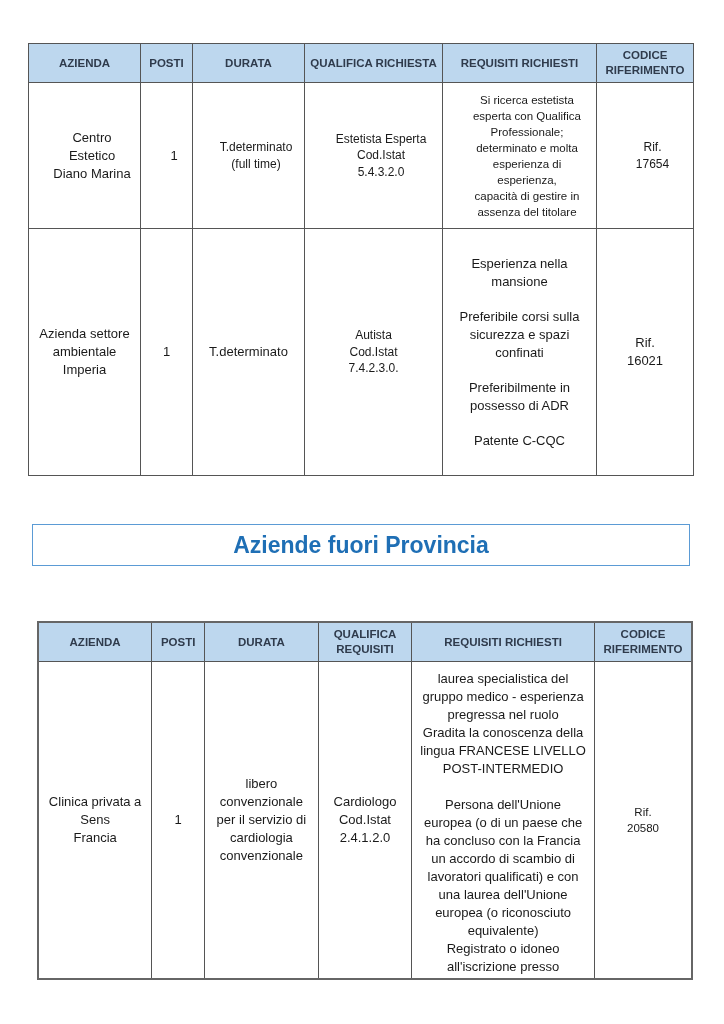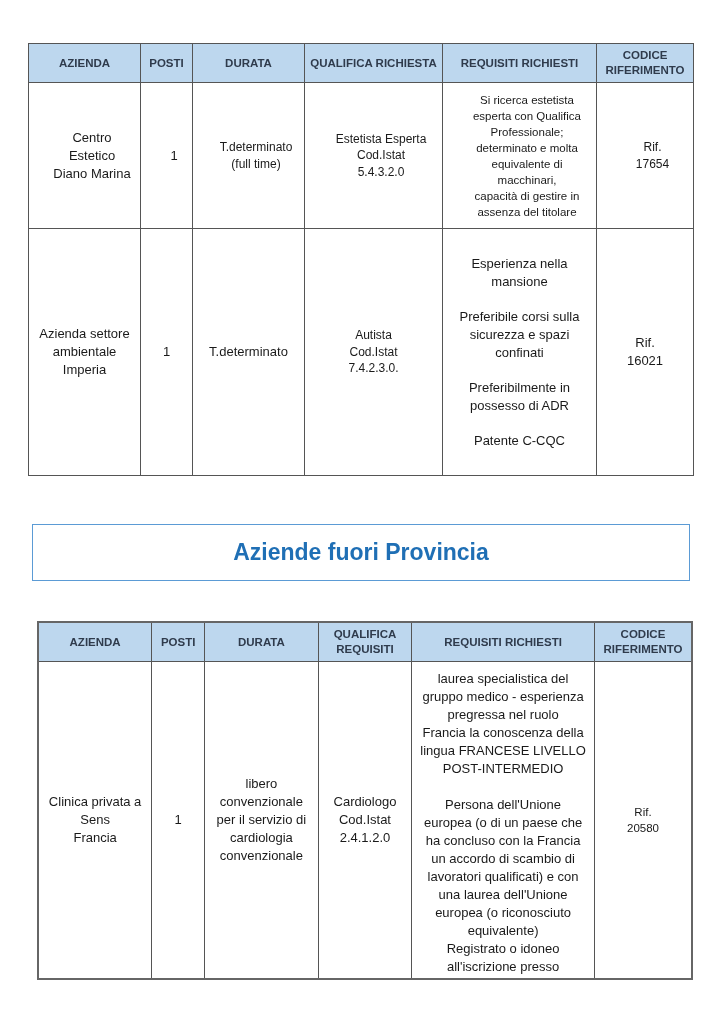--- a/index.html
+++ b/index.html
@@ -21,21 +21,21 @@
   #table1 { left: 28px; top: 43px; width: 665px; border: 1px solid #777; }
   #table1 tr.r1 td { height: 141px; padding-left: 19px; }
   #table1 tr.r2 td { height: 242px; }
   #table2 { left: 37px; top: 621px; width: 656px; border: 2px double #666; }
   #table2 tr.r1 td { height: 298px; }
   .gap { display: block; height: 17px; }
   .req-block { display: block; }
   .small { font-size: 11.5px; line-height: 16px; }
   .med { font-size: 13px; line-height: 18px; }
   #section-banner {
-    position: absolute; left: 32px; top: 524px; width: 658px; height: 57px;
+    position: absolute; left: 32px; top: 524px; width: 658px; height: 42px;
     border: 1px solid #5b9bd5; box-sizing: border-box;
     display: flex; align-items: center; justify-content: center;
     font-size: 23px; font-weight: bold; color: #1f6fb5;
   }
   #footer {
     position: absolute; left: 0; width: 616px; top: 1016px; text-align: center;
     font-size: 13px; color: #222; margin-top: 20px;
   }
   #footer b { font-weight: bold; }
 </style>
@@ -63,21 +63,21 @@
         <span>RIFERIMENTO</span>
       </th>
     </tr>
   </thead>
   <tbody>
     <tr class="r1">
       <td class="med"><span>Centro Estetico</span><br><span>Diano Marina</span></td>
       <td class="med">1</td>
       <td><span>T.determinato</span><br><span>(full time)</span></td>
       <td><span>Estetista Esperta</span><br><span>Cod.Istat</span><br><span>5.4.3.2.0</span></td>
-      <td class="small"><span>Si ricerca estetista</span><br><span>esperta con Qualifica</span><br><span>Professionale;</span><br><span>determinato e molta</span><br><span>equivalente di macchinari,</span><br><span>capacità di gestire in</span><br><span>assenza del titolare</span></td>
+      <td class="small"><span>Si ricerca estetista</span><br><span>esperta con Qualifica</span><br><span>Professionale;</span><br><span>determinato e molta</span><br><span>esperienza di esperienza,</span><br><span>capacità di gestire in</span><br><span>assenza del titolare</span></td>
       <td><span>Rif.</span><br><span>17654</span></td>
     </tr>
     <tr class="r2">
       <td class="med"><span>Azienda settore</span><br><span>ambientale</span><br><span>Imperia</span></td>
       <td class="med">1</td>
       <td class="med"><span>T.determinato</span></td>
       <td><span>Autista</span><br><span>Cod.Istat</span><br><span>7.4.2.3.0.</span></td>
       <td class="med">
           <div class="req-block"><span>Esperienza nella</span><br><span>mansione</span></div>
           <span class="gap" style="height: 17px;"></span>
@@ -121,21 +121,21 @@
       </th>
     </tr>
   </thead>
   <tbody>
     <tr class="r1">
       <td class="med"><span>Clinica privata a</span><br><span>Sens</span><br><span>Francia</span></td>
       <td class="med">1</td>
       <td class="med"><span>libero</span><br><span>convenzionale</span><br><span>per il servizio di</span><br><span>cardiologia</span><br><span>convenzionale</span></td>
       <td class="med"><span>Cardiologo</span><br><span>Cod.Istat</span><br><span>2.4.1.2.0</span></td>
       <td class="med" style="vertical-align:top; padding-top:8px;">
-          <div class="req-block"><span>laurea specialistica del</span><br><span>gruppo medico - esperienza</span><br><span>pregressa nel ruolo</span><br><span>Francia la conoscenza della</span><br><span>lingua FRANCESE LIVELLO</span><br><span>POST-INTERMEDIO</span></div>
+          <div class="req-block"><span>laurea specialistica del</span><br><span>gruppo medico - esperienza</span><br><span>pregressa nel ruolo</span><br><span>Gradita la conoscenza della</span><br><span>lingua FRANCESE LIVELLO</span><br><span>POST-INTERMEDIO</span></div>
           <span class="gap" style="height: 18px;"></span>
           <div class="req-block"><span>Persona dell'Unione</span><br><span>europea (o di un paese che</span><br><span>ha concluso con la Francia</span><br><span>un accordo di scambio di</span><br><span>lavoratori qualificati) e con</span><br><span>una laurea dell'Unione</span><br><span>europea (o riconosciuto</span><br><span>equivalente)</span><br><span>Registrato o idoneo</span><br><span>all'iscrizione presso</span></div>
         </td>
       <td class="small"><span>Rif.</span><br><span>20580</span></td>
     </tr>
   </tbody>
 </table>
 
 <div id="footer">
   <span>Da pag.</span>

